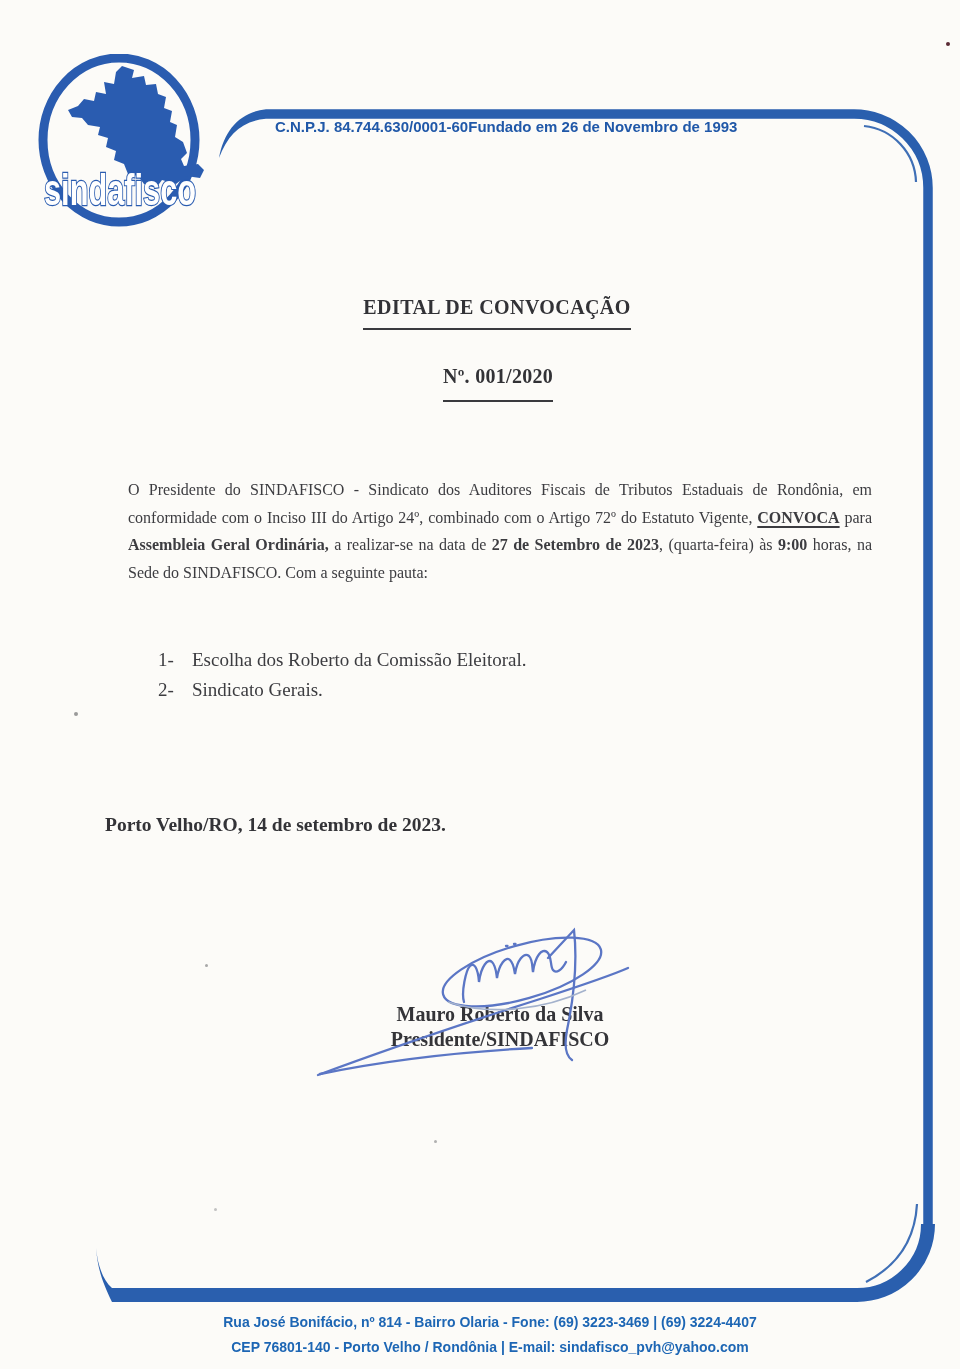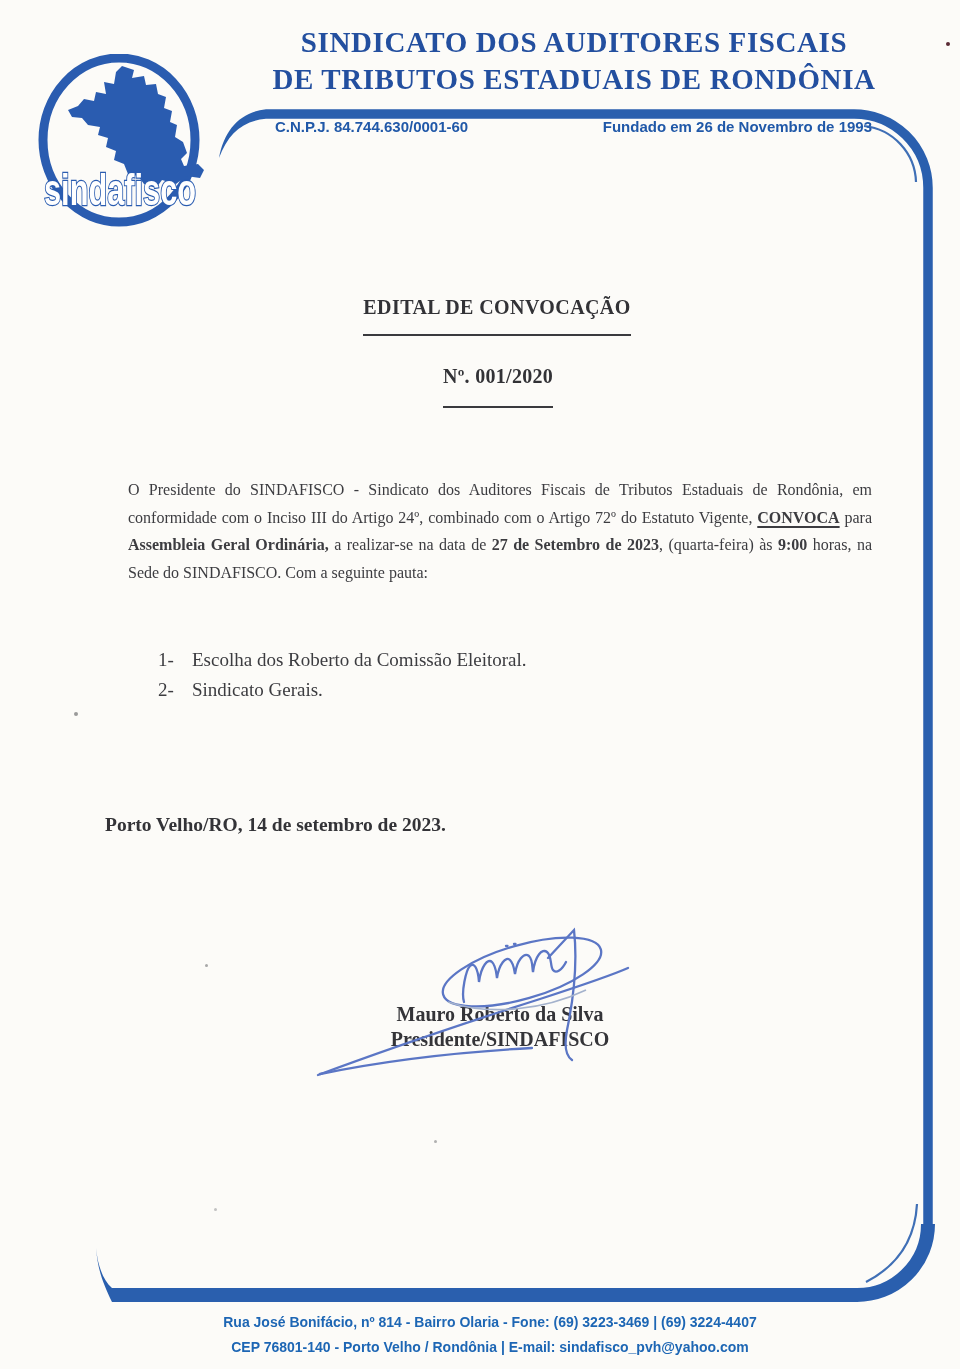--- a/index.html
+++ b/index.html
@@ -19,37 +19,37 @@
     left:244px;top:24px;width:660px;
     text-align:center;
     color:#234f9f;
     font-weight:bold;
     font-size:29px;
     line-height:37px;
     letter-spacing:0.6px;
   }
   .cnpj-row{
     left:275px;top:118px;right:88px;
-    display:flex;justify-content:space-between;
+    display:flex;
     font-family:"Liberation Sans","DejaVu Sans",sans-serif;
     font-weight:bold;
     font-size:15px;
     color:#2058a8;
   }
   
   .doc-title{
     left:34px;top:296px;width:926px;
     text-align:center;
     font-weight:bold;font-size:20px;
     color:#323236;
     letter-spacing:0.4px;
   }
   .doc-title .u, .doc-subtitle .u{
     border-bottom:2px solid #3a3a3e;
-    padding-bottom:15px;
+    padding-bottom:9px;
     display:inline-block;
   }
   .doc-subtitle{
     left:38px;top:362px;width:920px;
     text-align:center;
     font-weight:bold;font-size:20px;
     line-height:29px;
     color:#323236;
     letter-spacing:0.3px;
   }
@@ -118,24 +118,20 @@
 
     <path d="M 112 1288 C 104 1281, 98 1268, 96 1248 C 98 1271, 103 1283, 112 1302 Z" fill="#2a5fae"></path>
   </svg>
 
   <svg class="abs logo-box" viewBox="0 0 168 176" xmlns="http://www.w3.org/2000/svg">
     <ellipse cx="81" cy="86" rx="76" ry="82" fill="none" stroke="#2a5cb0" stroke-width="9"></ellipse>
     <path fill="#2a5cb0" d="M 84 12 L 96 16 L 94 24 L 106 22 L 108 31 L 118 30 L 120 40 L 128 43 L 126 54 L 134 57 L 132 68 L 139 71 L 137 83 L 145 88 L 149 99 L 143 105 L 146 112 L 160 110 L 166 116 L 162 124 L 148 122 L 138 130 L 124 126 L 118 134 L 106 130 L 100 122 L 90 120 L 86 110 L 76 106 L 78 97 L 68 93 L 70 84 L 60 81 L 62 73 L 50 71 L 44 64 L 34 63 L 30 56 L 40 52 L 46 45 L 56 47 L 58 38 L 68 40 L 66 28 L 76 30 L 78 18 Z"></path>
     <text x="82" y="151" text-anchor="middle" textLength="152" lengthAdjust="spacingAndGlyphs" font-family="Liberation Sans, DejaVu Sans, sans-serif" font-weight="bold" font-size="44" fill="#ffffff" stroke="#2a5cb0" stroke-width="2.4" paint-order="stroke">sindafisco</text>
   </svg>
 
-  <div class="abs org-name">
-    <div>SINDICATO DOS AUDITORES FISCAIS</div>
-    <div>DE TRIBUTOS ESTADUAIS DE RONDÔNIA</div>
-  </div>
   <div class="abs cnpj-row">
     <span>C.N.P.J. 84.744.630/0001-60</span>
     <span>Fundado em 26 de Novembro de 1993</span>
   </div>
 
   <div class="abs doc-title">
     <span class="u">EDITAL DE CONVOCAÇÃO</span>
   </div>
   <div class="abs doc-subtitle">
     <div><span class="u">Nº. 001/2020</span></div>

